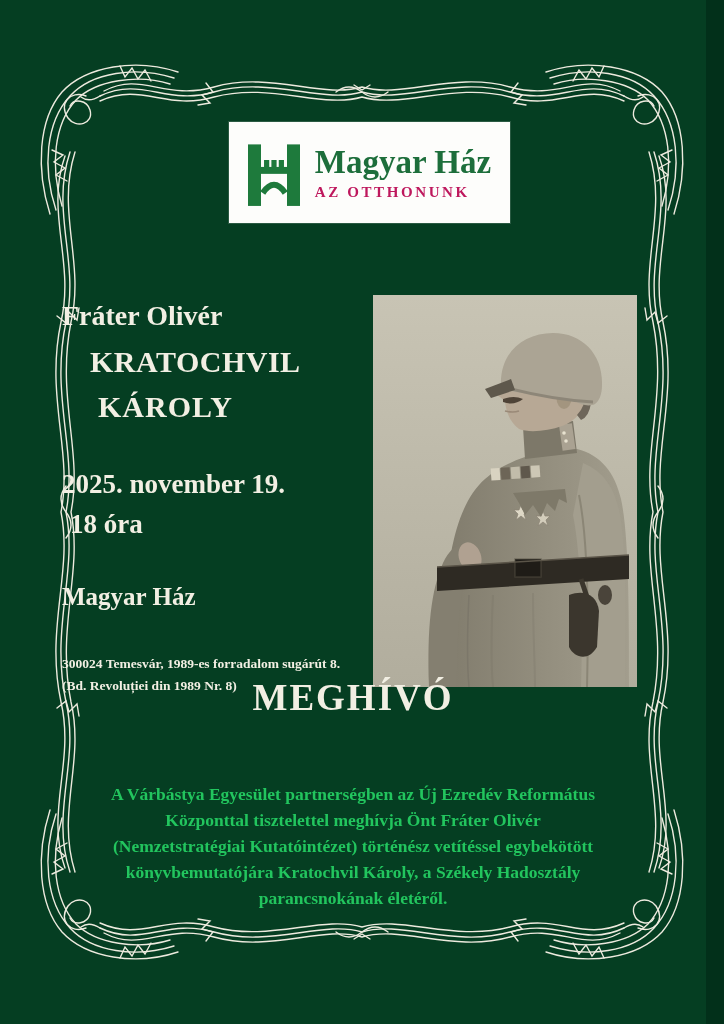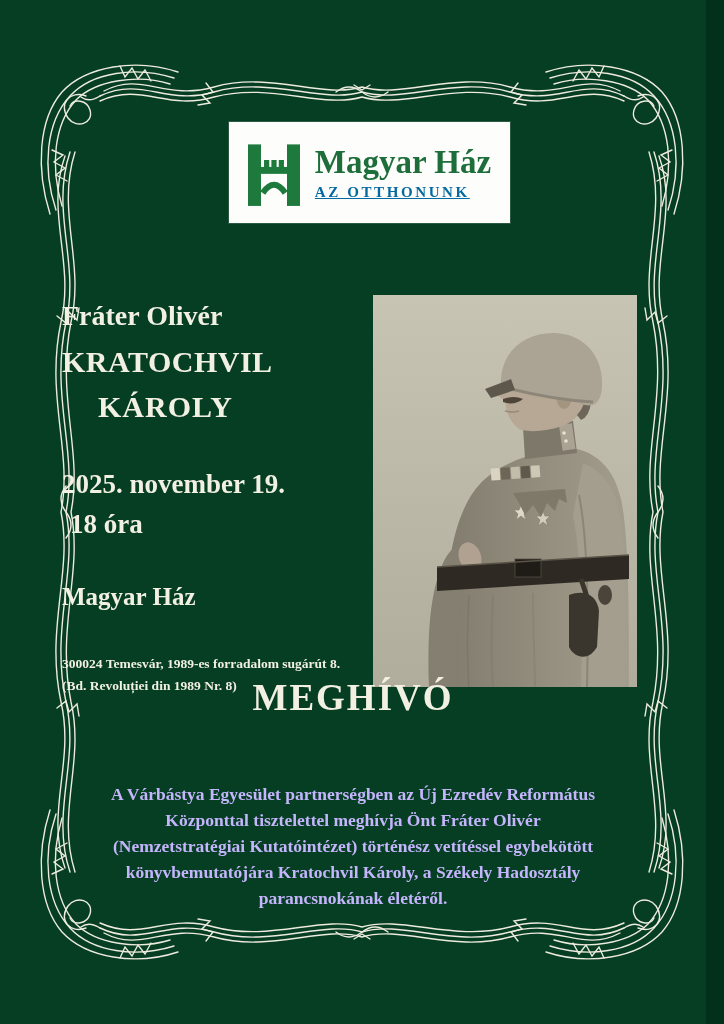--- a/index.html
+++ b/index.html
@@ -12,48 +12,48 @@
 
   
   .logo-box {
     position:absolute; left:229px; top:122px; width:281px; height:101px;
     background:#fdfdfb; display:flex; align-items:center; justify-content:center; gap:15px;
     box-shadow:0 0 0 1px rgba(255,255,255,0.15);
   }
   .logo-icon { width:52px; height:66px; display:block; }
   .logo-text { display:flex; flex-direction:column; align-items:flex-start; }
   .logo-title { font-size:33px; line-height:36px; color:#1d6e3b; font-weight:600; }
-  .logo-subtitle { font-size:15px; line-height:20px; letter-spacing:2.6px; color:#0369a1; font-weight:600; margin-top:2px;text-decoration:underline; }
+  .logo-subtitle { font-size:15px; line-height:20px; letter-spacing:2.6px; color:#be185d; font-weight:600; margin-top:2px; }
 
   
   .left-col {
     position:absolute; left:62px; top:300px; width:312px; 
     color:#f2efe3; font-weight:bold;
   }
   .presenter   { font-size:28px; line-height:32px; }
-  .subject1    { font-size:30px; line-height:36px; margin-top:12px; letter-spacing:0.5px; }
+  .subject1    { font-size:30px; line-height:36px; margin-top:12px; letter-spacing:0.5px;padding-left:28px; }
   .subject2    { font-size:30px; line-height:36px; margin-top:9px;  letter-spacing:1px;padding-left:36px; }
   .event-date  { font-size:27px; line-height:31px; margin-top:44px; }
   .event-time  { font-size:27px; line-height:31px; margin-top:9px;padding-left:8px; }
   .event-venue { font-size:25px; line-height:29px; margin-top:42px; }
   .addr1       { font-size:13.5px; line-height:21px; margin-top:42px; }
   .addr2       { font-size:13.5px; line-height:21px; margin-top:1px; }
 
   
   .photo { position:absolute; left:373px; top:295px; width:264px; height:392px; }
   .photo svg { display:block; width:100%; height:100%; }
 
   
   .heading {
     position:absolute; left:0; right:0; top:676px; margin:0; text-align:center;
     color:#f2efe3; font-size:37px; line-height:44px; letter-spacing:2px; font-weight:bold;
   }
   .body-block {
     position:absolute; left:0; right:0; top:781px; text-align:center;
-    color:#c4b5fd; font-weight:bold; font-size:17.5px; line-height:26px;
+    color:#22c55e; font-weight:bold; font-size:17.5px; line-height:26px;
   }
 </style>
 </head>
 <body>
 
 <div class="poster">
 
   <svg class="frame" viewBox="0 0 724 1024" aria-hidden="true">
     <defs>
       <g id="hOrn" stroke="#edeade" fill="none" stroke-width="1.4" stroke-linecap="round">

